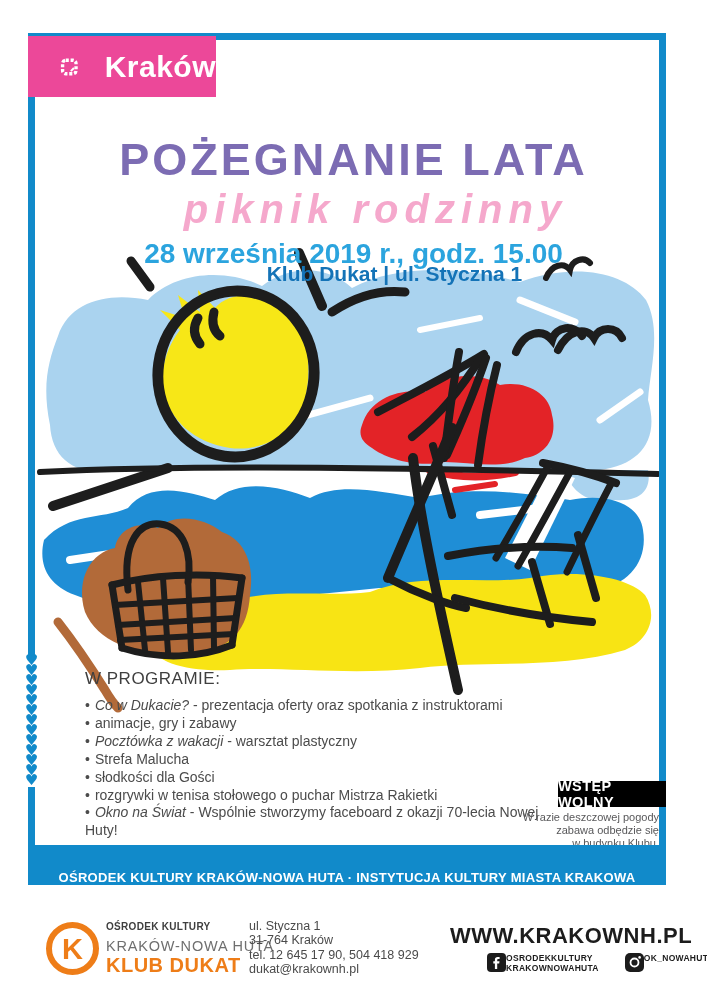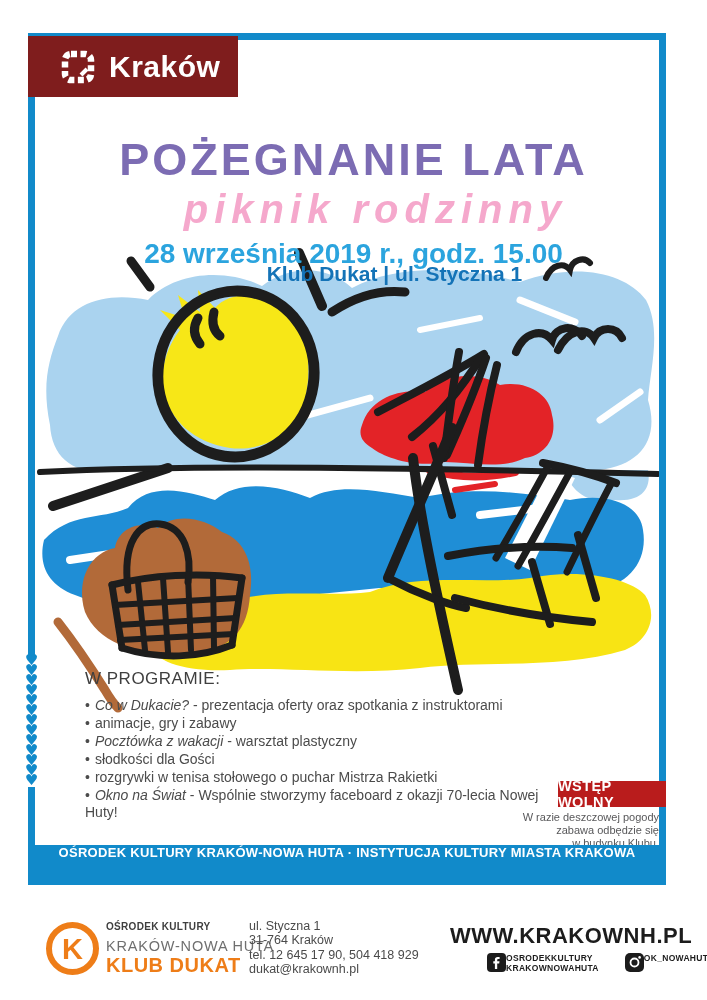--- a/index.html
+++ b/index.html
@@ -7,42 +7,42 @@
   .abs{position:absolute;}
   
   .frame{background:#118aca;}
   .frame-top{left:28px;top:33px;width:638px;height:7px;}
   .frame-left-a{left:28px;top:33px;width:7px;height:624px;}
   .frame-left-b{left:28px;top:787px;width:7px;height:58px;}
   .frame-right{left:659px;top:33px;width:7px;height:812px;}
   .hearts{left:23px;top:655px;width:17px;font-family:"DejaVu Sans",sans-serif;
           font-size:15px;line-height:10px;color:#118aca;word-break:break-all;text-align:center;}
   
-  .brandbar{left:28px;top:36px;width:210px;height:61px;background:#7f1d1d;display:flex;align-items:center;padding-left:32px;box-sizing:border-box;gap:13px;}
+  .brandbar{left:28px;top:36px;width:188px;height:61px;background:#ec4899;display:flex;align-items:center;padding-left:32px;box-sizing:border-box;gap:26px;}
   .brandname{color:#fff;font-size:30px;font-weight:bold;letter-spacing:.5px;}
   
   .ctr{left:0;width:707px;text-align:center;}
   .title{top:134px;font-size:45px;font-weight:bold;color:#7c6cb3;letter-spacing:3px;}
   .subtitle{top:187px;font-size:40px;font-weight:bold;font-style:italic;color:#f5a8cc;letter-spacing:6px;padding-left:22px;}
   .dateline{top:238px;font-size:28px;font-weight:bold;color:#2ba4de;}
   .venueline{top:262px;font-size:21px;font-weight:bold;color:#1473b7;margin-left:41px;}
   
   .art{left:0;top:0;width:707px;height:1000px;pointer-events:none;}
   
   .prog-head{left:85px;top:669px;font-size:17px;color:#3f3f3f;letter-spacing:.5px;}
   .prog-list{left:85px;top:697px;width:470px;list-style:none;margin:0;padding:0;
              font-size:14px;color:#4b4b4b;line-height:17.9px;}
   .prog-list .bu{margin-right:5px;}
   .prog-list .it{font-style:italic;}
   
-  .badge{left:558px;top:781px;width:108px;height:26px;background:#b91c1c;color:#fff;
+  .badge{left:558px;top:781px;width:108px;height:26px;background:#000000;color:#fff;
          font-size:14.5px;font-weight:bold;display:flex;align-items:center;justify-content:center;letter-spacing:.4px;}
   .rainnote{right:48px;top:811px;width:220px;text-align:right;font-size:11px;color:#58585a;line-height:12.8px;}
   
-  .instbar{left:28px;top:845px;width:638px;height:40px;background:#118aca;display:flex;align-items:flex-start;justify-content:center;}
+  .instbar{left:28px;top:845px;width:638px;height:40px;background:#118aca;display:flex;align-items:flex-end;justify-content:center;}
   .instbar span{color:#fff;font-size:13px;font-weight:bold;letter-spacing:.3px;}
   
   .klogo{left:45px;top:921px;width:55px;height:55px;}
   .org1{left:106px;top:921px;font-size:10px;font-weight:bold;color:#3e3e3e;letter-spacing:.3px;}
   .org2{left:106px;top:938px;font-size:14.5px;color:#6f6f6f;letter-spacing:.8px;}
   .org3{left:106px;top:954px;font-size:20px;font-weight:bold;color:#ee7d18;letter-spacing:.5px;}
   .contact{left:249px;top:919px;font-size:12.5px;color:#4a4a4a;line-height:14.3px;}
   .website{left:450px;top:923px;width:236px;text-align:center;font-size:22px;font-weight:bold;color:#1c1c1c;letter-spacing:.5px;}
   .social{left:487px;top:953px;display:flex;gap:26px;align-items:flex-start;}
   .social .item{display:flex;gap:0;align-items:flex-start;}
@@ -140,20 +140,21 @@
 <div class="abs ctr title">POŻEGNANIE LATA</div>
 <div class="abs ctr subtitle">piknik rodzinny</div>
 <div class="abs ctr dateline">28 września 2019 r., godz. 15.00</div>
 <div class="abs ctr venueline">Klub Dukat | ul. Styczna 1</div>
 
 <div class="abs prog-head">W PROGRAMIE:</div>
 <ul class="abs prog-list">
   <li><span class="bu">•</span><span class="it">Co w Dukacie?</span><span> - prezentacja oferty oraz spotkania z instruktorami</span></li>
   <li><span class="bu">•</span><span class="it"></span><span>animacje, gry i zabawy</span></li>
   <li><span class="bu">•</span><span class="it">Pocztówka z wakacji</span><span> - warsztat plastyczny</span></li>
+  <li><span class="bu">•</span><span class="it"></span><span>Strefa Malucha</span></li>
   <li><span class="bu">•</span><span class="it"></span><span>słodkości dla Gości</span></li>
   <li><span class="bu">•</span><span class="it"></span><span>rozgrywki w tenisa stołowego o puchar Mistrza Rakietki</span></li>
   <li><span class="bu">•</span><span class="it">Okno na Świat</span><span> - Wspólnie stworzymy faceboard z okazji 70-lecia Nowej Huty!</span></li>
 </ul>
 
 <div class="abs badge">WSTĘP WOLNY</div>
 <div class="abs rainnote">
   <div>W razie deszczowej pogody</div>
   <div>zabawa odbędzie się</div>
   <div>w budynku Klubu.</div>

